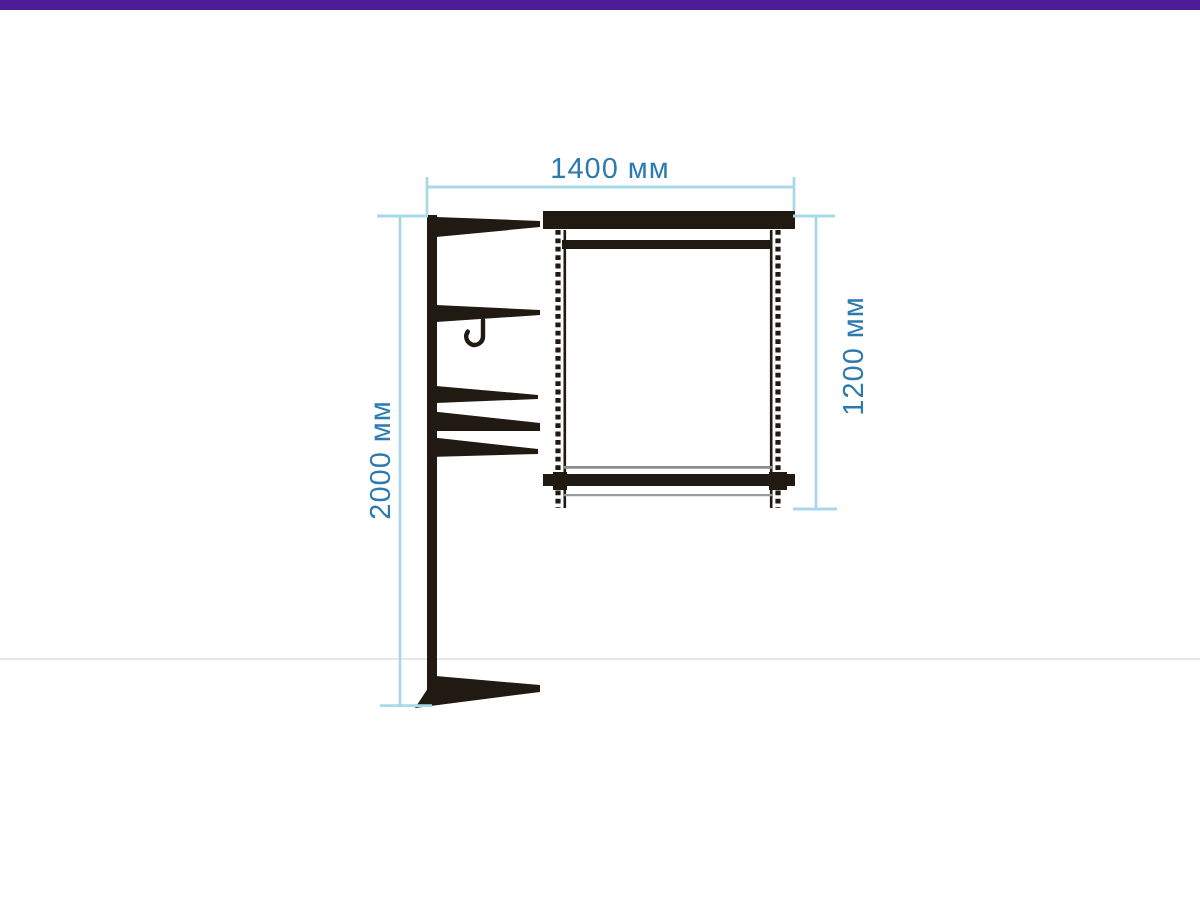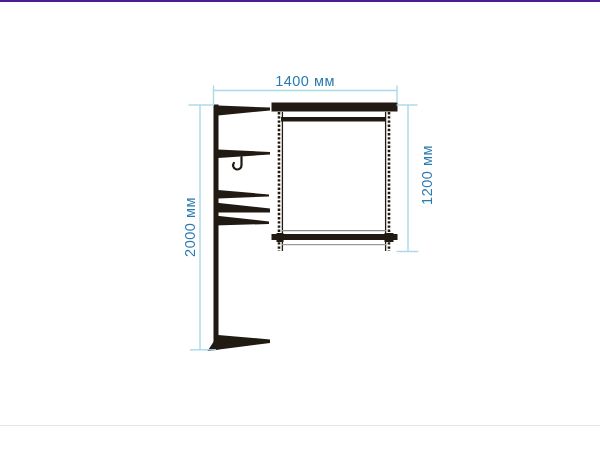--- a/index.html
+++ b/index.html
@@ -10,23 +10,23 @@
   }
   html,body{margin:0;padding:0;}
   body{
     width:600px;height:450px;
     background:var(--c-background);
     font-family:"Liberation Sans", sans-serif;
     overflow:hidden;
   }
   .canvas{
     position:relative;
-    width:600px;height:426px;
+    width:600px;height:330px;
     background:var(--c-background);
-    border-top:2px solid #4c1d95;
+    border-top:5px solid #4c1d95;
     border-bottom:1px solid #e6e6e6;
     box-sizing:border-box;
   }
   svg{display:block;}
   .st{fill:var(--c-structure);stroke:none;}
   .st-line{stroke:var(--c-structure);fill:none;}
   .rod-thin{stroke:#8d8d8d;stroke-width:1.3;}
   .rod-thin2{stroke:#9a9a9a;stroke-width:1.1;}
   .dim{stroke:var(--c-dimension_line);stroke-width:1.4;fill:none;}
   .dim-text{

